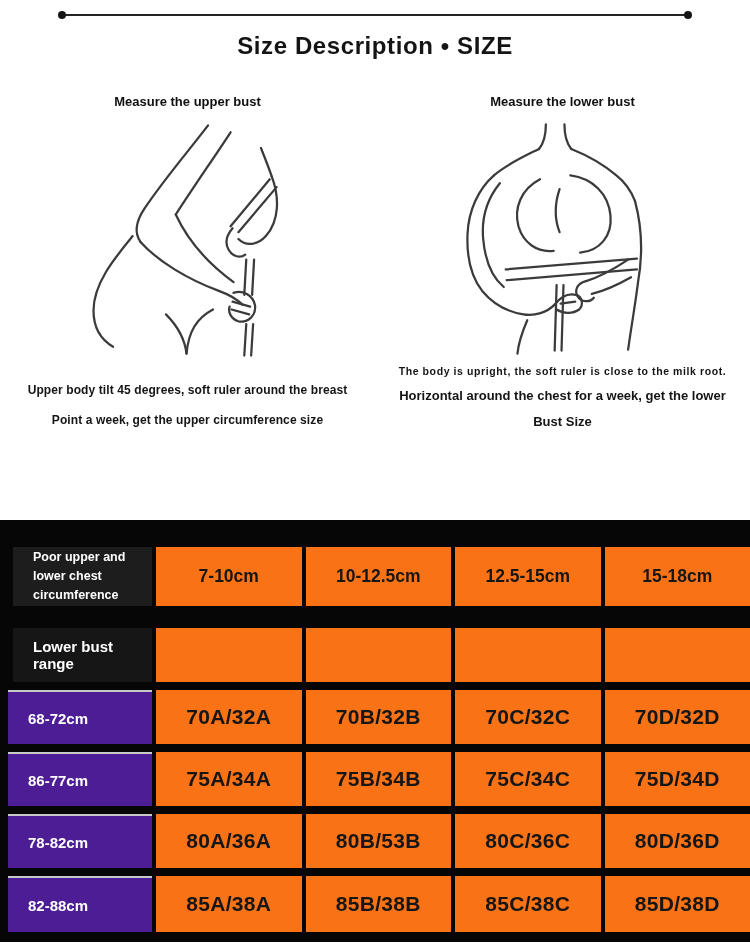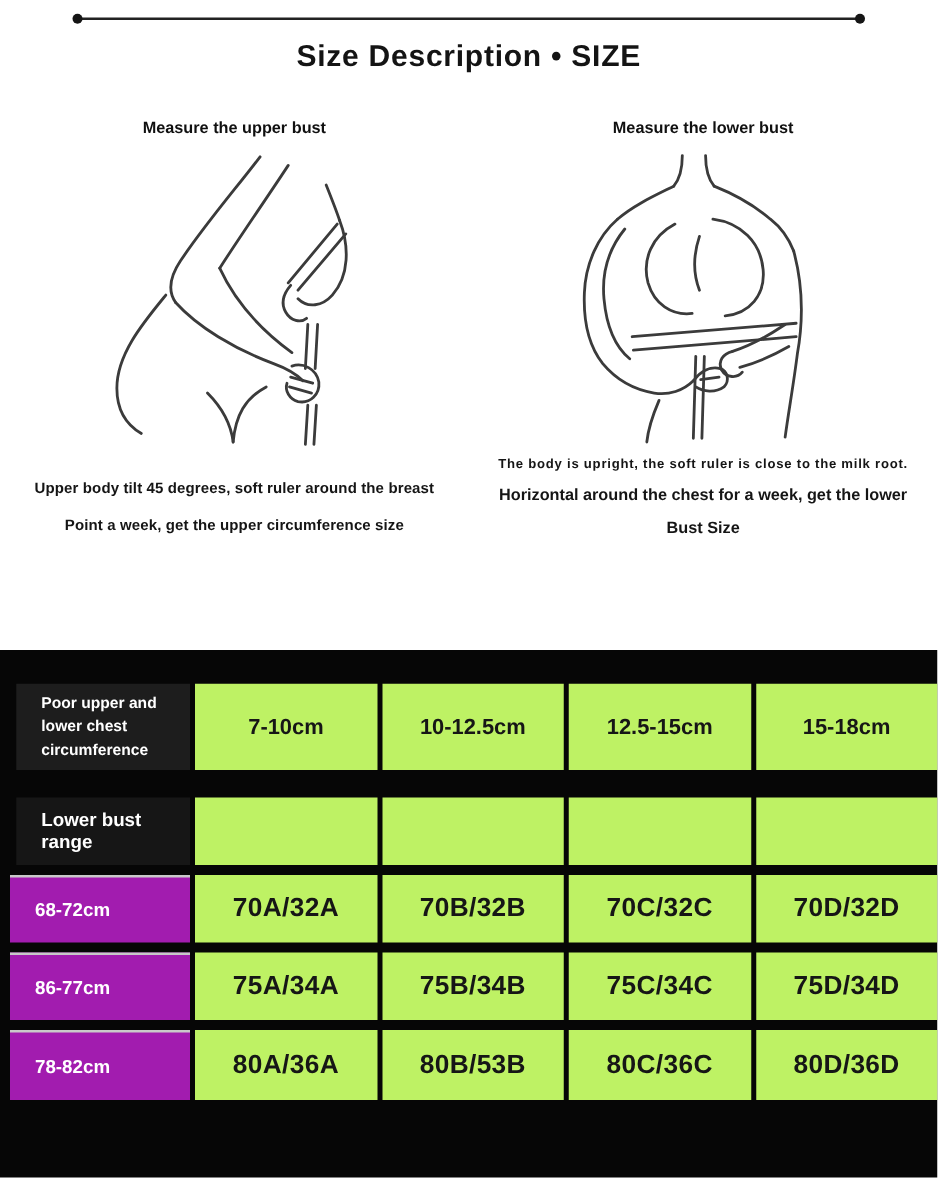--- a/index.html
+++ b/index.html
@@ -39,40 +39,40 @@
   .cap-line { font-size:12px; line-height:30px; letter-spacing:0.1px; }
   .cap-line-small { font-size:10.5px; line-height:24px; letter-spacing:0.6px; }
   .cap-line-mid { font-size:13px; line-height:26px; }
 
   
   .size-table {
     position:absolute; left:0; top:506px; width:750px; height:422px;
     background:#060606; padding-top:27px;
   }
   .t-row { display:grid; grid-template-columns:152px repeat(4,1fr); column-gap:4px; }
-  .t-header    { height:69px; margin-bottom:22px; }
+  .t-header    { height:59px; margin-bottom:22px; }
   .t-subheader { height:54px; margin-bottom:8px;border-radius:17px; }
   .t-data      { height:54px; margin-bottom:8px; }
   .t-data:last-child { height:56px; margin-bottom:0; }
 
   .cell { display:flex; align-items:center; justify-content:center; }
-  .white-cell { background:#bef264; color:#161616; }
+  .white-cell { background:#f97316; color:#161616; }
   .col-head { font-size:17.5px; font-weight:bold; }
   .data-cell { font-size:21px; font-weight:600; letter-spacing:0.3px; }
 
   .label-cell { justify-content:flex-start; color:#ffffff; font-weight:bold; }
   .header-label {
     background:#1d1d1d; margin-left:13px; padding:0 10px 0 20px;
     font-size:12.5px; line-height:1.5;
   }
   .subheader-label {
     background:#161616; margin-left:13px; padding-left:20px; font-size:15px;
   }
   .row-label {
-    background:#a21caf; margin-left:8px; padding-left:20px;
+    background:#4c1d95; margin-left:8px; padding-left:20px;
     font-size:15px; border-top:2px solid #c9c9c9;
   }
   .illu-stroke { fill:none; stroke:#3b3b3b; stroke-width:2.3; stroke-linecap:round; stroke-linejoin:round; }
 </style>
 </head>
 <body>
 
 <div class="page">
 
   <div class="top-rule"></div>
@@ -176,16 +176,23 @@
     </div>
 
     <div class="t-row t-data">
       <div class="cell label-cell row-label">78-82cm</div>
       <div class="cell white-cell data-cell">80A/36A</div>
       <div class="cell white-cell data-cell">80B/53B</div>
       <div class="cell white-cell data-cell">80C/36C</div>
       <div class="cell white-cell data-cell">80D/36D</div>
     </div>
 
+    <div class="t-row t-data">
+      <div class="cell label-cell row-label">82-88cm</div>
+      <div class="cell white-cell data-cell">85A/38A</div>
+      <div class="cell white-cell data-cell">85B/38B</div>
+      <div class="cell white-cell data-cell">85C/38C</div>
+      <div class="cell white-cell data-cell">85D/38D</div>
+    </div>
 
   </div>
 
 </div>
 
 </body></html>

